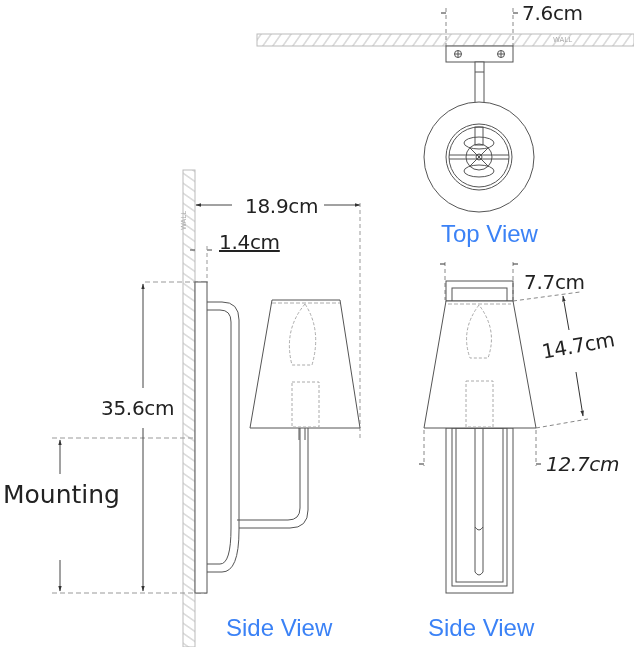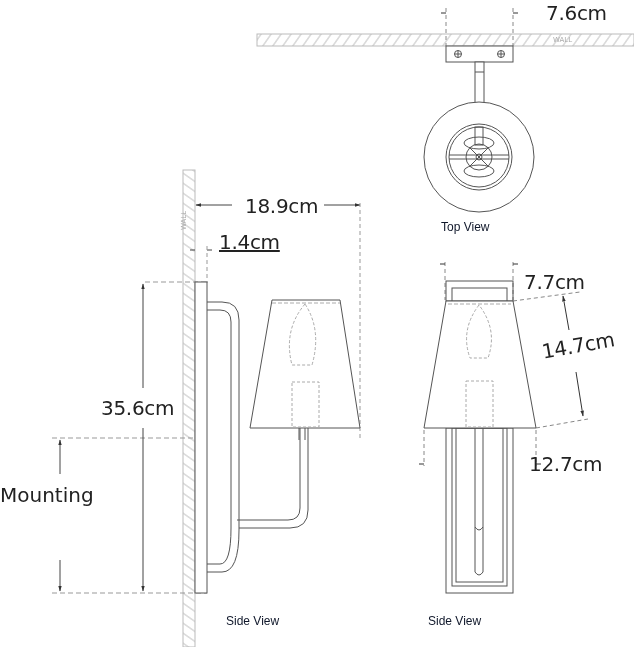--- a/index.html
+++ b/index.html
@@ -1,21 +1,21 @@
 <!DOCTYPE html>
 <html><head>
 <meta charset="utf-8">
 <style>
   html, body { margin: 0; padding: 0; background: #ffffff; }
   body { width: 634px; height: 647px; position: relative; overflow: hidden; font-family: "Liberation Sans", sans-serif; }
   svg { position: absolute; left: 0; top: 0; }
   .lbl { position: absolute; color: #222; white-space: nowrap; font-family: "DejaVu Sans", sans-serif; }
   .dim { font-size: 20px; letter-spacing: -0.3px; }
-  .view { font-size: 12px; font-family: "Liberation Sans", sans-serif; color: #0f172a; }
-  .center { text-align: left; line-height: 22px; font-size: 20px; }
+  .view { font-size: 24px; font-family: "Liberation Sans", sans-serif; color: #3b82f6; }
+  .center { text-align: right; line-height: 22px; font-size: 25px; }
 </style>
 </head>
 <body>
 
 <svg width="634" height="647" viewBox="0 0 634 647">
   <defs>
     <pattern id="hatchH" patternUnits="userSpaceOnUse" width="10" height="14" patternTransform="skewX(-35)">
       <line x1="5" y1="0" x2="5" y2="14" stroke="#b8b8b8" stroke-width="1"></line>
     </pattern>
     <pattern id="hatchV" patternUnits="userSpaceOnUse" width="14" height="10" patternTransform="skewY(35)">
@@ -152,32 +152,32 @@
 
     <g>
       <polygon points="446,301 513,301 536,428 424,428" fill="#fff" stroke="#555" stroke-width="1"></polygon>
       <line x1="448" y1="304" x2="511" y2="304" stroke="#aaa" stroke-dasharray="4,2"></line>
       <path d="M479,305 Q460,330 470,358 L488,358 Q498,330 479,305 Z" fill="none" stroke="#aaa" stroke-dasharray="3,2"></path>
       <rect x="466" y="381" width="27" height="46" fill="none" stroke="#aaa" stroke-dasharray="3,2"></rect>
     </g>
   </g>
 </svg>
 
-<div class="lbl dim" style="left:546px; top:1px;">7.6cm</div>
+<div class="lbl dim" style="left:522px; top:1px;">7.6cm</div>
 <div class="lbl view" style="left:441px; top:220px;">Top View</div>
 
 <div class="lbl dim" style="left:245px; top:194px;">18.9cm</div>
 <div class="lbl dim" style="left:219px; top:230px;text-decoration:underline;">1.4cm</div>
 <div class="lbl dim" style="left:101px; top:396px;">35.6cm</div>
 
 <div class="lbl center" style="left:0px; top:484px; width:120px;">
   <div>Mounting</div>
 </div>
 
 <div class="lbl view" style="left:226px; top:614px;text-align:right;">Side View</div>
 
 <div class="lbl dim" style="left:524px; top:270px;">7.7cm</div>
 <div class="lbl dim" style="left:540px; top:340px; transform: rotate(-10deg); transform-origin:left top;">14.7cm</div>
-<div class="lbl dim" style="left:529px; top:452px;">12.7cm</div>
+<div class="lbl dim" style="left:546px; top:452px;font-style:italic;">12.7cm</div>
 <div class="lbl view" style="left:428px; top:614px;">Side View</div>
 
 <div class="lbl" style="left:553px; top:36px; font-size:7px; color:#aaa; font-family:'DejaVu Sans',sans-serif;">WALL</div>
 <div class="lbl" style="left:180px; top:230px; font-size:7px; color:#aaa; transform: rotate(-90deg); transform-origin:left top; font-family:'DejaVu Sans',sans-serif;">WALL</div>
 
 </body></html>

